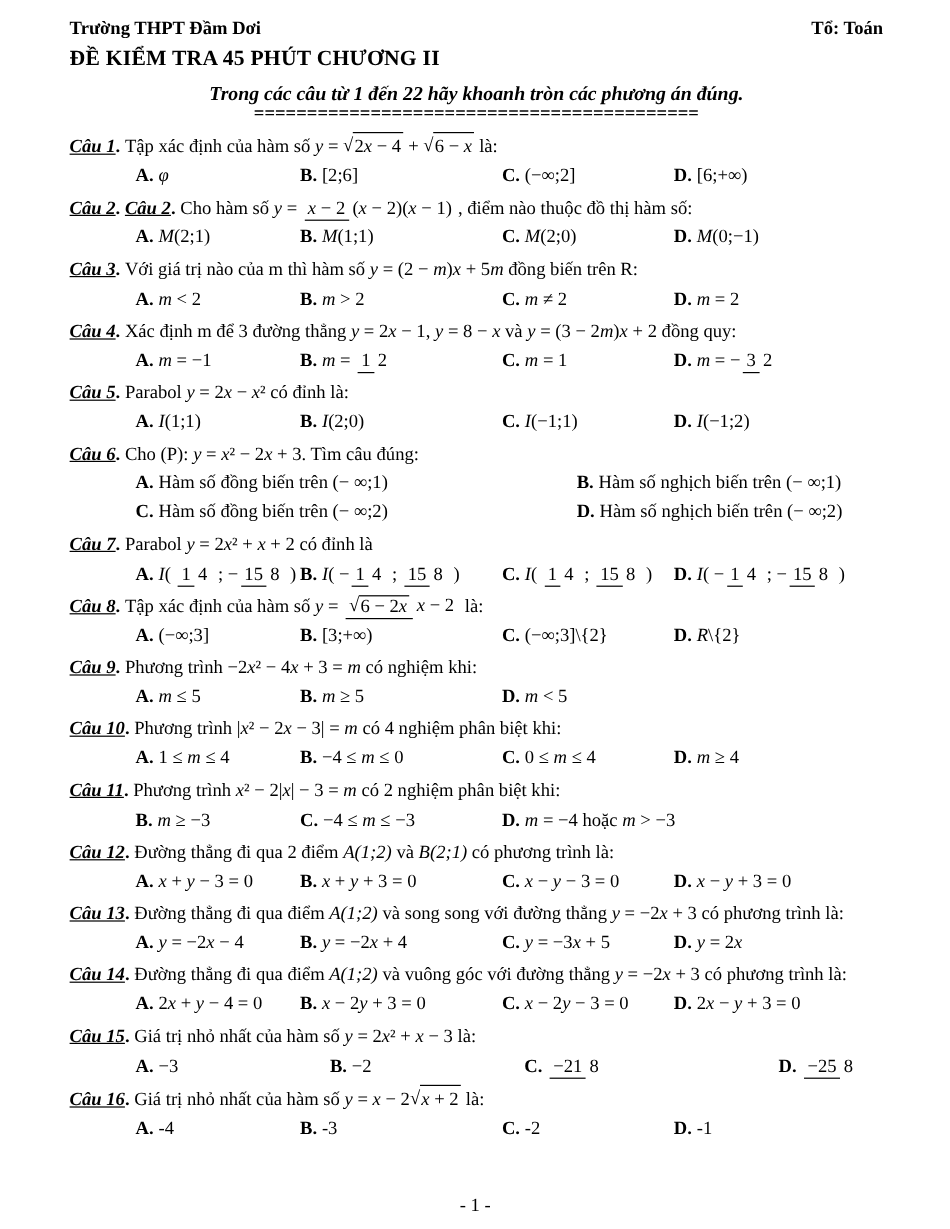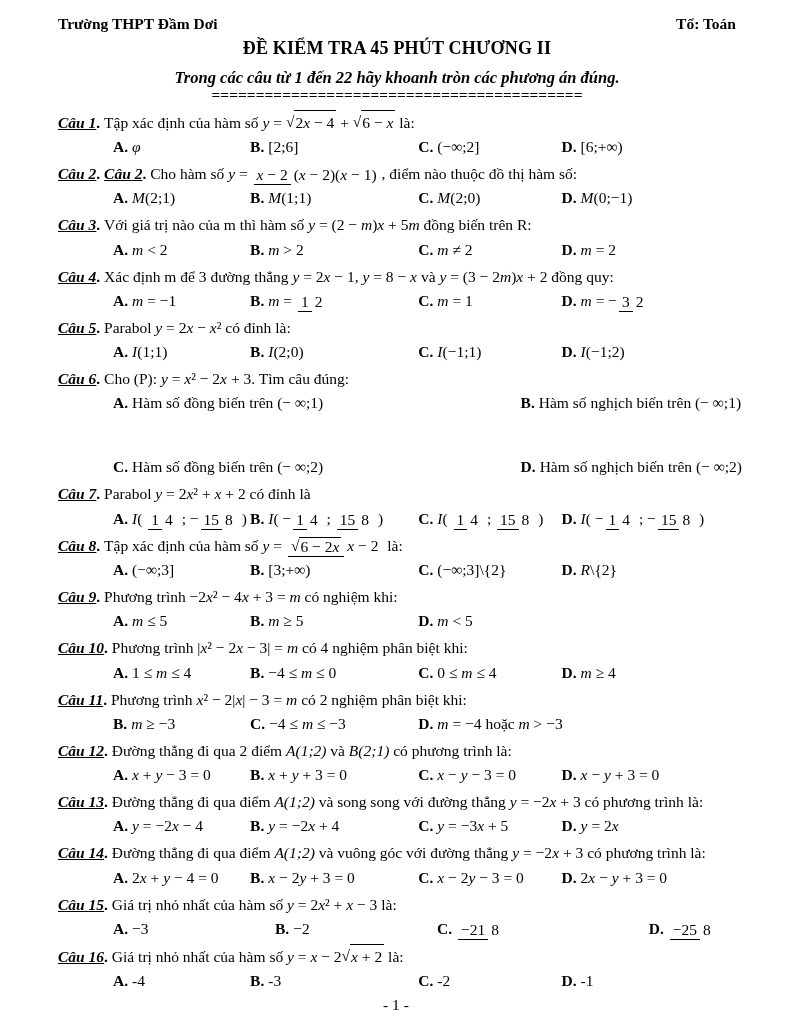--- a/index.html
+++ b/index.html
@@ -3,29 +3,29 @@
 <meta charset="utf-8">
 <style>
   html,body{margin:0;padding:0;background:#fff;}
   body{
     width:792px;height:1024px;overflow:hidden;color:#000;
     font-family:"Liberation Serif",serif;font-size:15.5px;line-height:1.42;
     position:relative;
   }
   .page{box-sizing:border-box;padding:13px 56px 0 58px;}
   .toprow{display:flex;justify-content:space-between;font-weight:bold;font-size:15.5px;}
-  .doc-title{text-align:center;font-weight:bold;font-size:18px;margin-top:1px;letter-spacing:.2px;}
+  .doc-title{font-weight:bold;font-size:18px;margin-top:1px;letter-spacing:.2px;}
   .doc-subtitle{text-align:center;font-weight:bold;font-style:italic;font-size:16.5px;margin-top:4px;}
   .divider{text-align:center;font-weight:bold;height:13px;line-height:11px;overflow:hidden;letter-spacing:0;margin-bottom:8px;user-select:none;}
   .q{margin-top:3px;}
   .stem{line-height:1.5;}
   .qhead{font-weight:bold;font-style:italic;text-decoration:underline;}
   .qhead-sep{font-weight:bold;}
   .opts{display:grid;grid-template-columns:22% 27% 23% 28%;padding-left:55px;margin:1px 0 2px 0;align-items:center;}
-  .opts.two{grid-template-columns:59% 41%;gap:40px;}
+  .opts.two{grid-template-columns:59% 41%;}
   .opts.wide{grid-template-columns:26% 26% 34% 14%;}
   .opt{white-space:nowrap;padding:1px 0;}
   .olabel{font-weight:bold;margin-right:4px;}
   .m i, .it{font-style:italic;}
   .it{font-family:"Liberation Serif",serif;font-style:italic;}
   
   .fr{display:inline-flex;flex-direction:row;text-align:center;vertical-align:middle;margin:0 2px;line-height:1.15;}
   .fn{display:block;border-bottom:1px solid #000;padding:0 3px;}
   .fd{display:block;padding:0 3px;}
   

